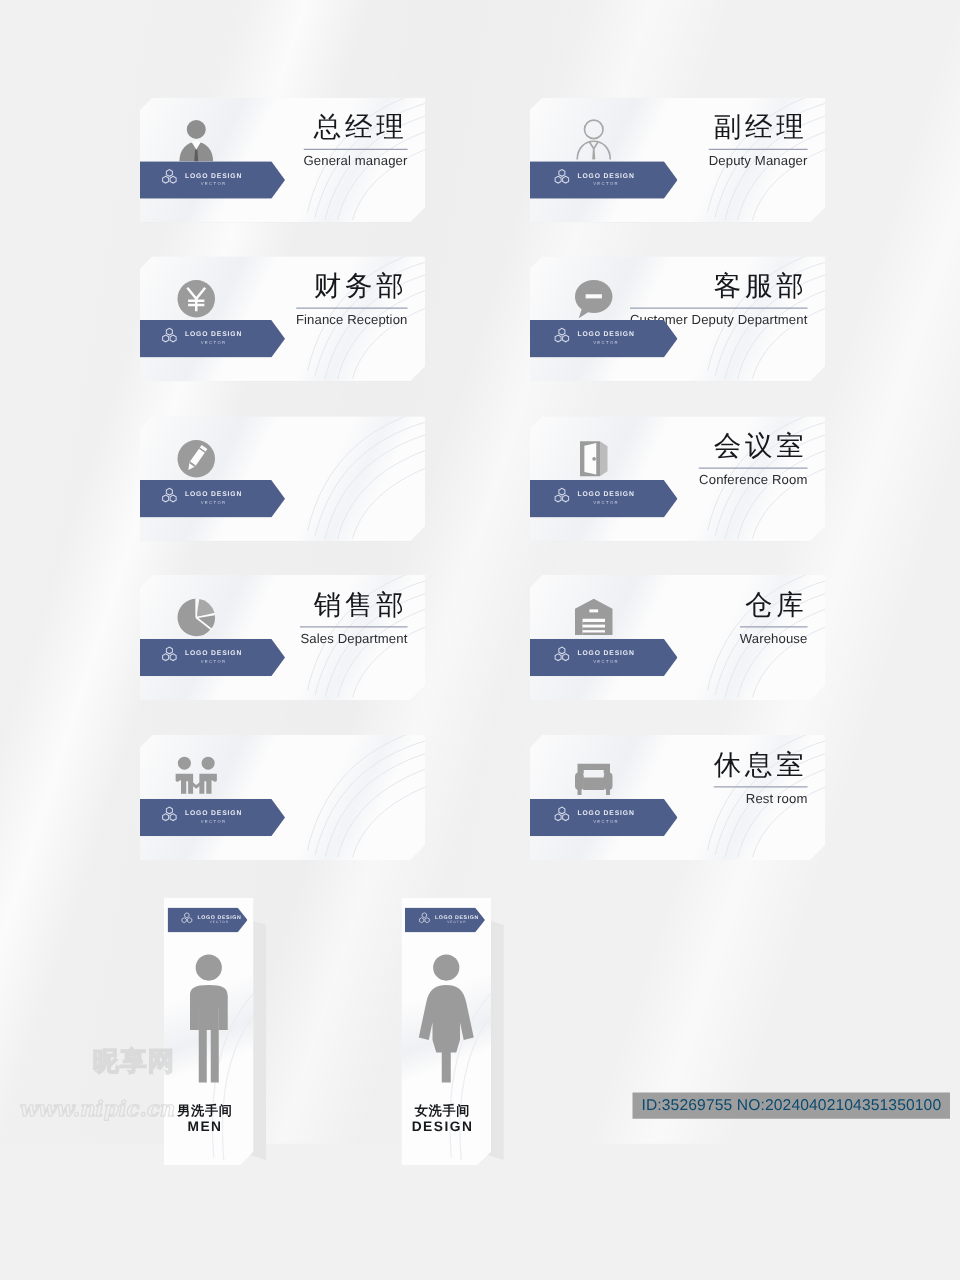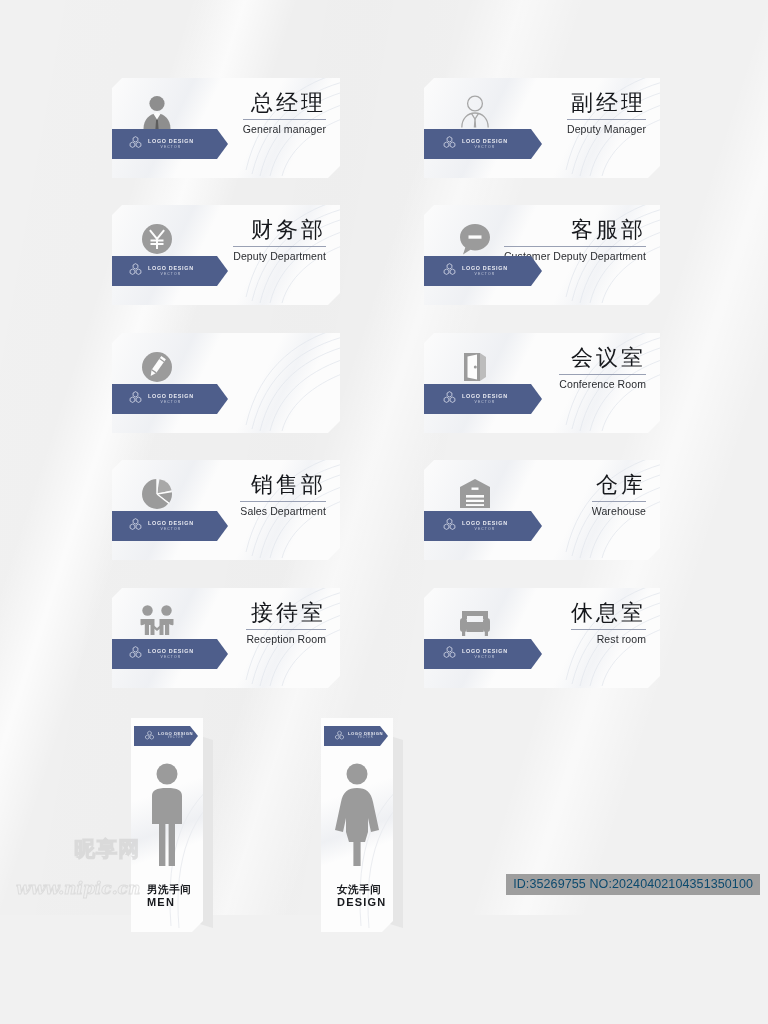--- a/index.html
+++ b/index.html
@@ -170,21 +170,22 @@
   }
   .vsign .v-band .logo-text .l1 { font-size: 4.2px; letter-spacing: .5px; }
   .vsign .v-band .logo-text .l2 { font-size: 2.6px; letter-spacing: .8px; }
   .vsign .person {
     position: absolute;
     left: 0; right: 0; top: 44px;
     display: flex; justify-content: center;
   }
   .vsign .v-labels {
     position: absolute;
-    left: 16px; right: 10px; bottom: 22px;
+    left: 4px; right: 10px; bottom: 22px;
+    text-align: center;
   }
   .v-cn {
     font-family: "DejaVu Sans", "Liberation Sans", sans-serif;
     font-size: 10.5px; font-weight: 700;
     color: #17191d; letter-spacing: .6px;
     line-height: 1.25;
   }
   .v-en {
     font-size: 11px; font-weight: 700;
     color: #17191d; letter-spacing: 1.2px;
@@ -346,21 +347,21 @@
               <path d="M13.5 12 L20 20 L26.5 12"></path>
               <path d="M20 20 L20 29"></path>
               <path d="M14.5 21.5 L25.5 21.5"></path>
               <path d="M14.5 25 L25.5 25"></path>
             </g>
           </svg>
         </div>
         <div class="sign-titles">
           <div class="sign-cn">财务部</div>
           <div class="title-rule"></div>
-          <div class="sign-en">Deputy Department</div>
+          <div class="sign-en">Finance Reception</div>
         </div>
         <div class="logo-band">
           <span class="logo-mark">
             <svg width="15" height="15" viewBox="0 0 20 20">
               <g fill="none" stroke="#dfe3ef" stroke-width="1.1">
                 <path d="M10 2.2 L13.2 4 L13.2 7.6 L10 9.4 L6.8 7.6 L6.8 4 Z"></path>
                 <path d="M6 9.4 L9.2 11.2 L9.2 14.8 L6 16.6 L2.8 14.8 L2.8 11.2 Z"></path>
                 <path d="M14 9.4 L17.2 11.2 L17.2 14.8 L14 16.6 L10.8 14.8 L10.8 11.2 Z"></path>
               </g>
             </svg>
@@ -611,25 +612,20 @@
           </svg>
         </div>
         <div class="sign-icon">
           <svg width="42" height="42" viewBox="0 0 42 42">
             <circle cx="11.5" cy="9.5" r="5.2" fill="#9b9b9b"></circle>
             <circle cx="30.5" cy="9.5" r="5.2" fill="#9b9b9b"></circle>
             <path d="M4.5 18 L18.5 18 L18.5 34 L14.5 34 L14.5 24 L13 24 L13 34 L8.8 34 L8.8 23 C8.8 23 4.5 26 4.5 23 Z" fill="#9b9b9b"></path>
             <path d="M37.5 18 L23.5 18 L23.5 34 L27.5 34 L27.5 24 L29 24 L29 34 L33.2 34 L33.2 23 C33.2 23 37.5 26 37.5 23 Z" fill="#9b9b9b"></path>
             <path d="M15.5 22.5 L21 27 L26.5 22.5 L26.5 25.5 L21 30 L15.5 25.5 Z" fill="#9b9b9b"></path>
           </svg>
-        </div>
-        <div class="sign-titles">
-          <div class="sign-cn">接待室</div>
-          <div class="title-rule"></div>
-          <div class="sign-en">Reception Room</div>
         </div>
         <div class="logo-band">
           <span class="logo-mark">
             <svg width="15" height="15" viewBox="0 0 20 20">
               <g fill="none" stroke="#dfe3ef" stroke-width="1.1">
                 <path d="M10 2.2 L13.2 4 L13.2 7.6 L10 9.4 L6.8 7.6 L6.8 4 Z"></path>
                 <path d="M6 9.4 L9.2 11.2 L9.2 14.8 L6 16.6 L2.8 14.8 L2.8 11.2 Z"></path>
                 <path d="M14 9.4 L17.2 11.2 L17.2 14.8 L14 16.6 L10.8 14.8 L10.8 11.2 Z"></path>
               </g>
             </svg>

